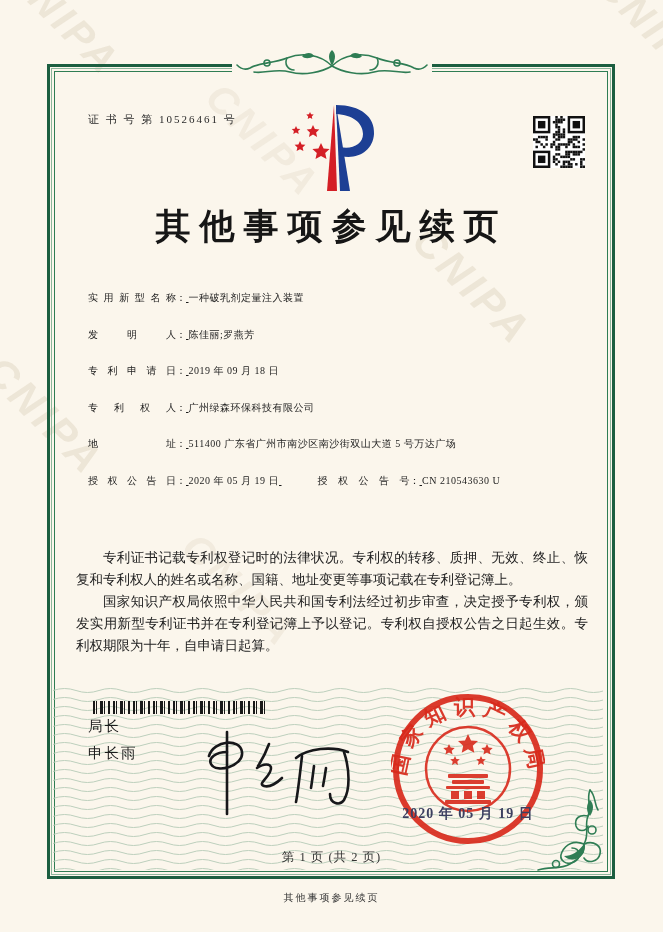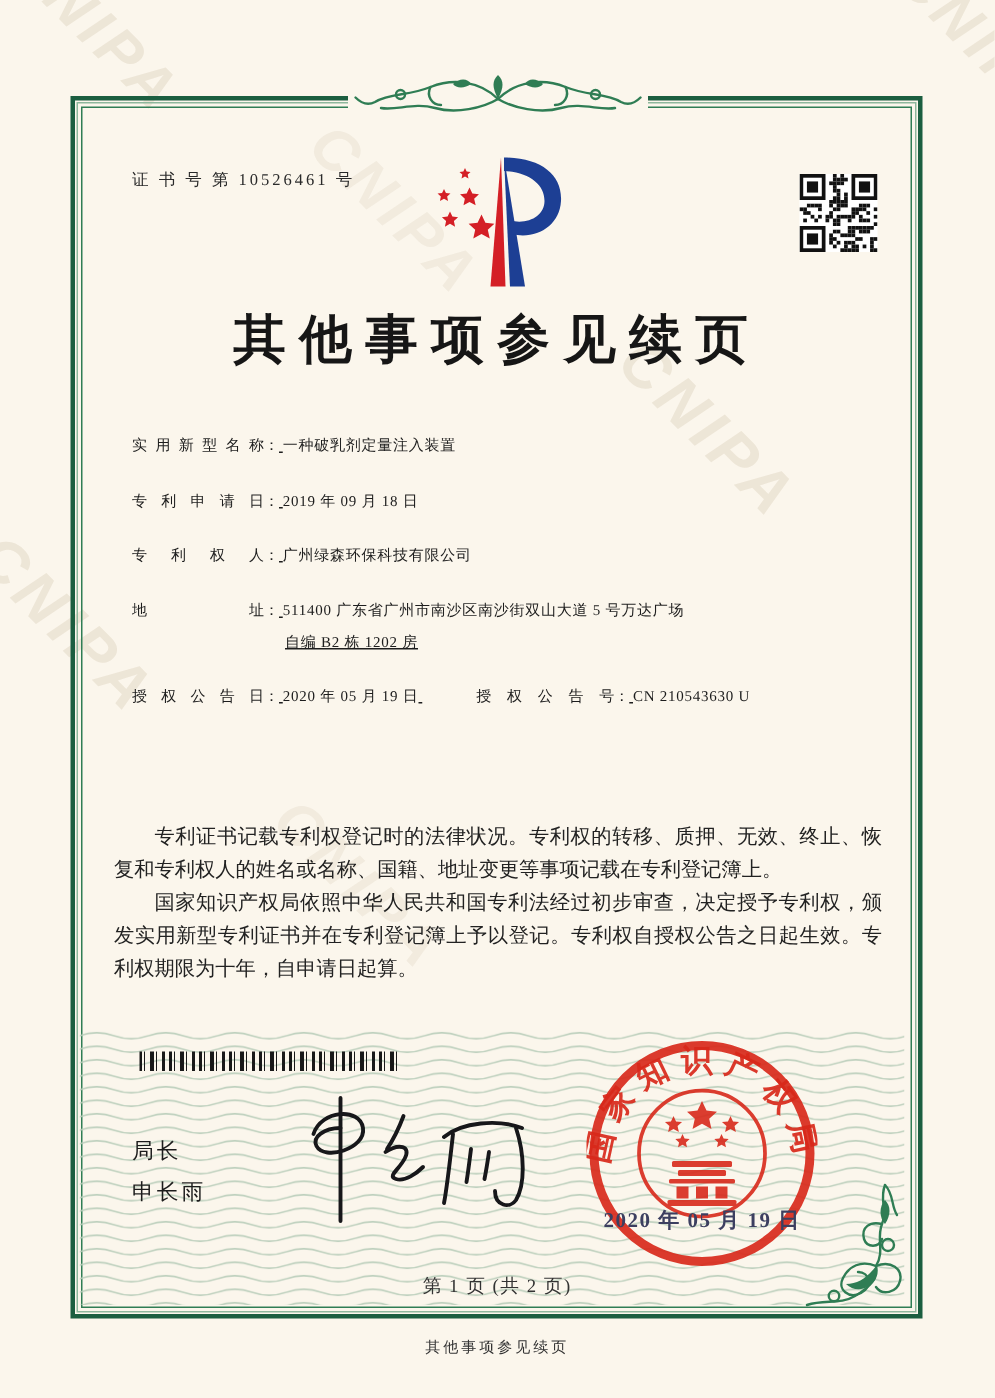--- a/index.html
+++ b/index.html
@@ -49,21 +49,21 @@
     position:absolute;left:93px;top:701px;width:172px;height:13px;
     background:
       repeating-linear-gradient(90deg,
         #191919 0 2px, transparent 2px 3px,
         #191919 3px 4px, transparent 4px 7px,
         #191919 7px 10px, transparent 10px 11px,
         #191919 11px 12px, transparent 12px 15px,
         #191919 15px 17px, transparent 17px 20px);
   }
   .issuer{
-    position:absolute;left:88px;top:755px;
+    position:absolute;left:88px;top:713px;
     font-family:"Liberation Sans","DejaVu Sans",sans-serif;
     font-size:14.5px;letter-spacing:2px;color:#1c1c1c;line-height:27px;
   }
   .signature{position:absolute;left:196px;top:722px;width:165px;height:100px;}
   .seal{position:absolute;left:391px;top:692px;width:154px;height:154px;}
   .seal-date{
     position:absolute;left:391px;top:805px;width:154px;text-align:center;
     font-size:14px;letter-spacing:1px;color:#3c3f60;font-weight:bold;
   }
   .pagenote{position:absolute;left:0;top:849px;width:100%;text-align:center;font-size:12.5px;letter-spacing:1px;color:#333;}
@@ -285,31 +285,34 @@
   </svg>
 
   <div class="title">其他事项参见续页</div>
 
   <div class="fields">
     <div class="frow">
       <span class="flabel">实用新型名称</span><span class="fcolon">：</span>
       <span class="fvalue">一种破乳剂定量注入装置</span>
     </div>
     <div class="frow">
+      <span class="flabel">发明人</span><span class="fcolon">：</span>
+      <span class="fvalue">陈佳丽;罗燕芳</span>
+    </div>
+    <div class="frow">
       <span class="flabel">专利申请日</span><span class="fcolon">：</span>
       <span class="fvalue">2019 年 09 月 18 日</span>
     </div>
     <div class="frow">
       <span class="flabel">专利权人</span><span class="fcolon">：</span>
       <span class="fvalue">广州绿森环保科技有限公司</span>
     </div>
     <div class="frow">
       <span class="flabel">地址</span><span class="fcolon">：</span>
       <span class="fvalue">511400 广东省广州市南沙区南沙街双山大道 5 号万达广场</span>
-      <span class="fvalue2">自编 B2 栋 1202 房</span>
     </div>
     <div class="frow">
       <span class="flabel">授权公告日</span><span class="fcolon">：</span>
       <span class="fvalue">2020 年 05 月 19 日</span>
       <span class="pair2"><span class="flabel" style="width:92px">授权公告号</span><span class="fcolon">：</span>
       <span class="fvalue">CN 210543630 U</span></span>
     </div>
   </div>
 
   <div class="paras">

